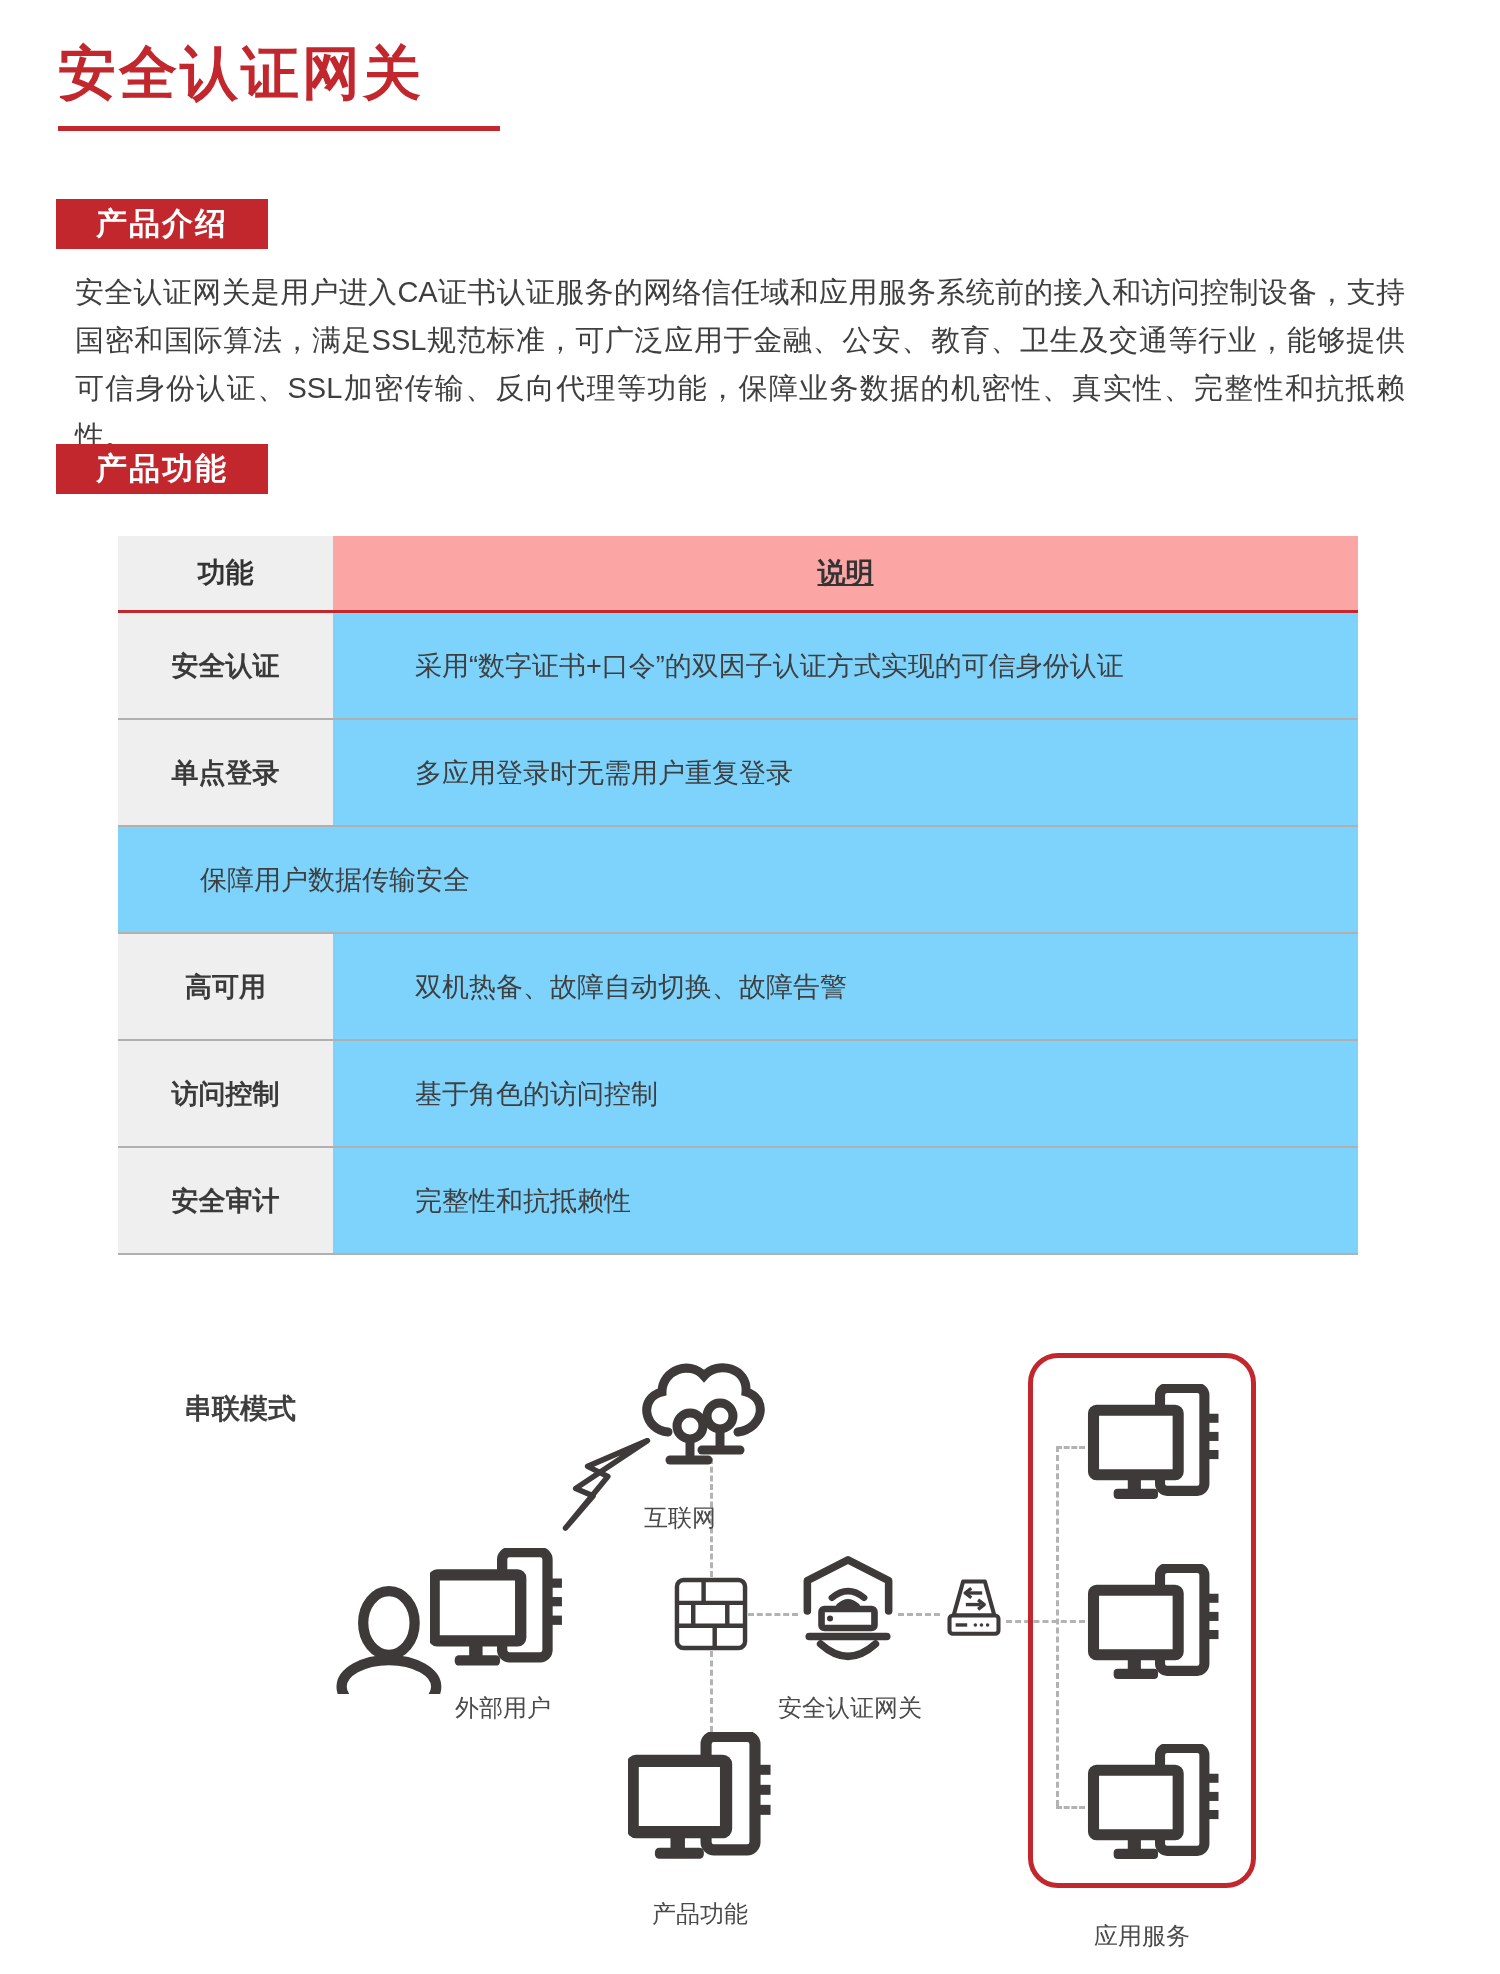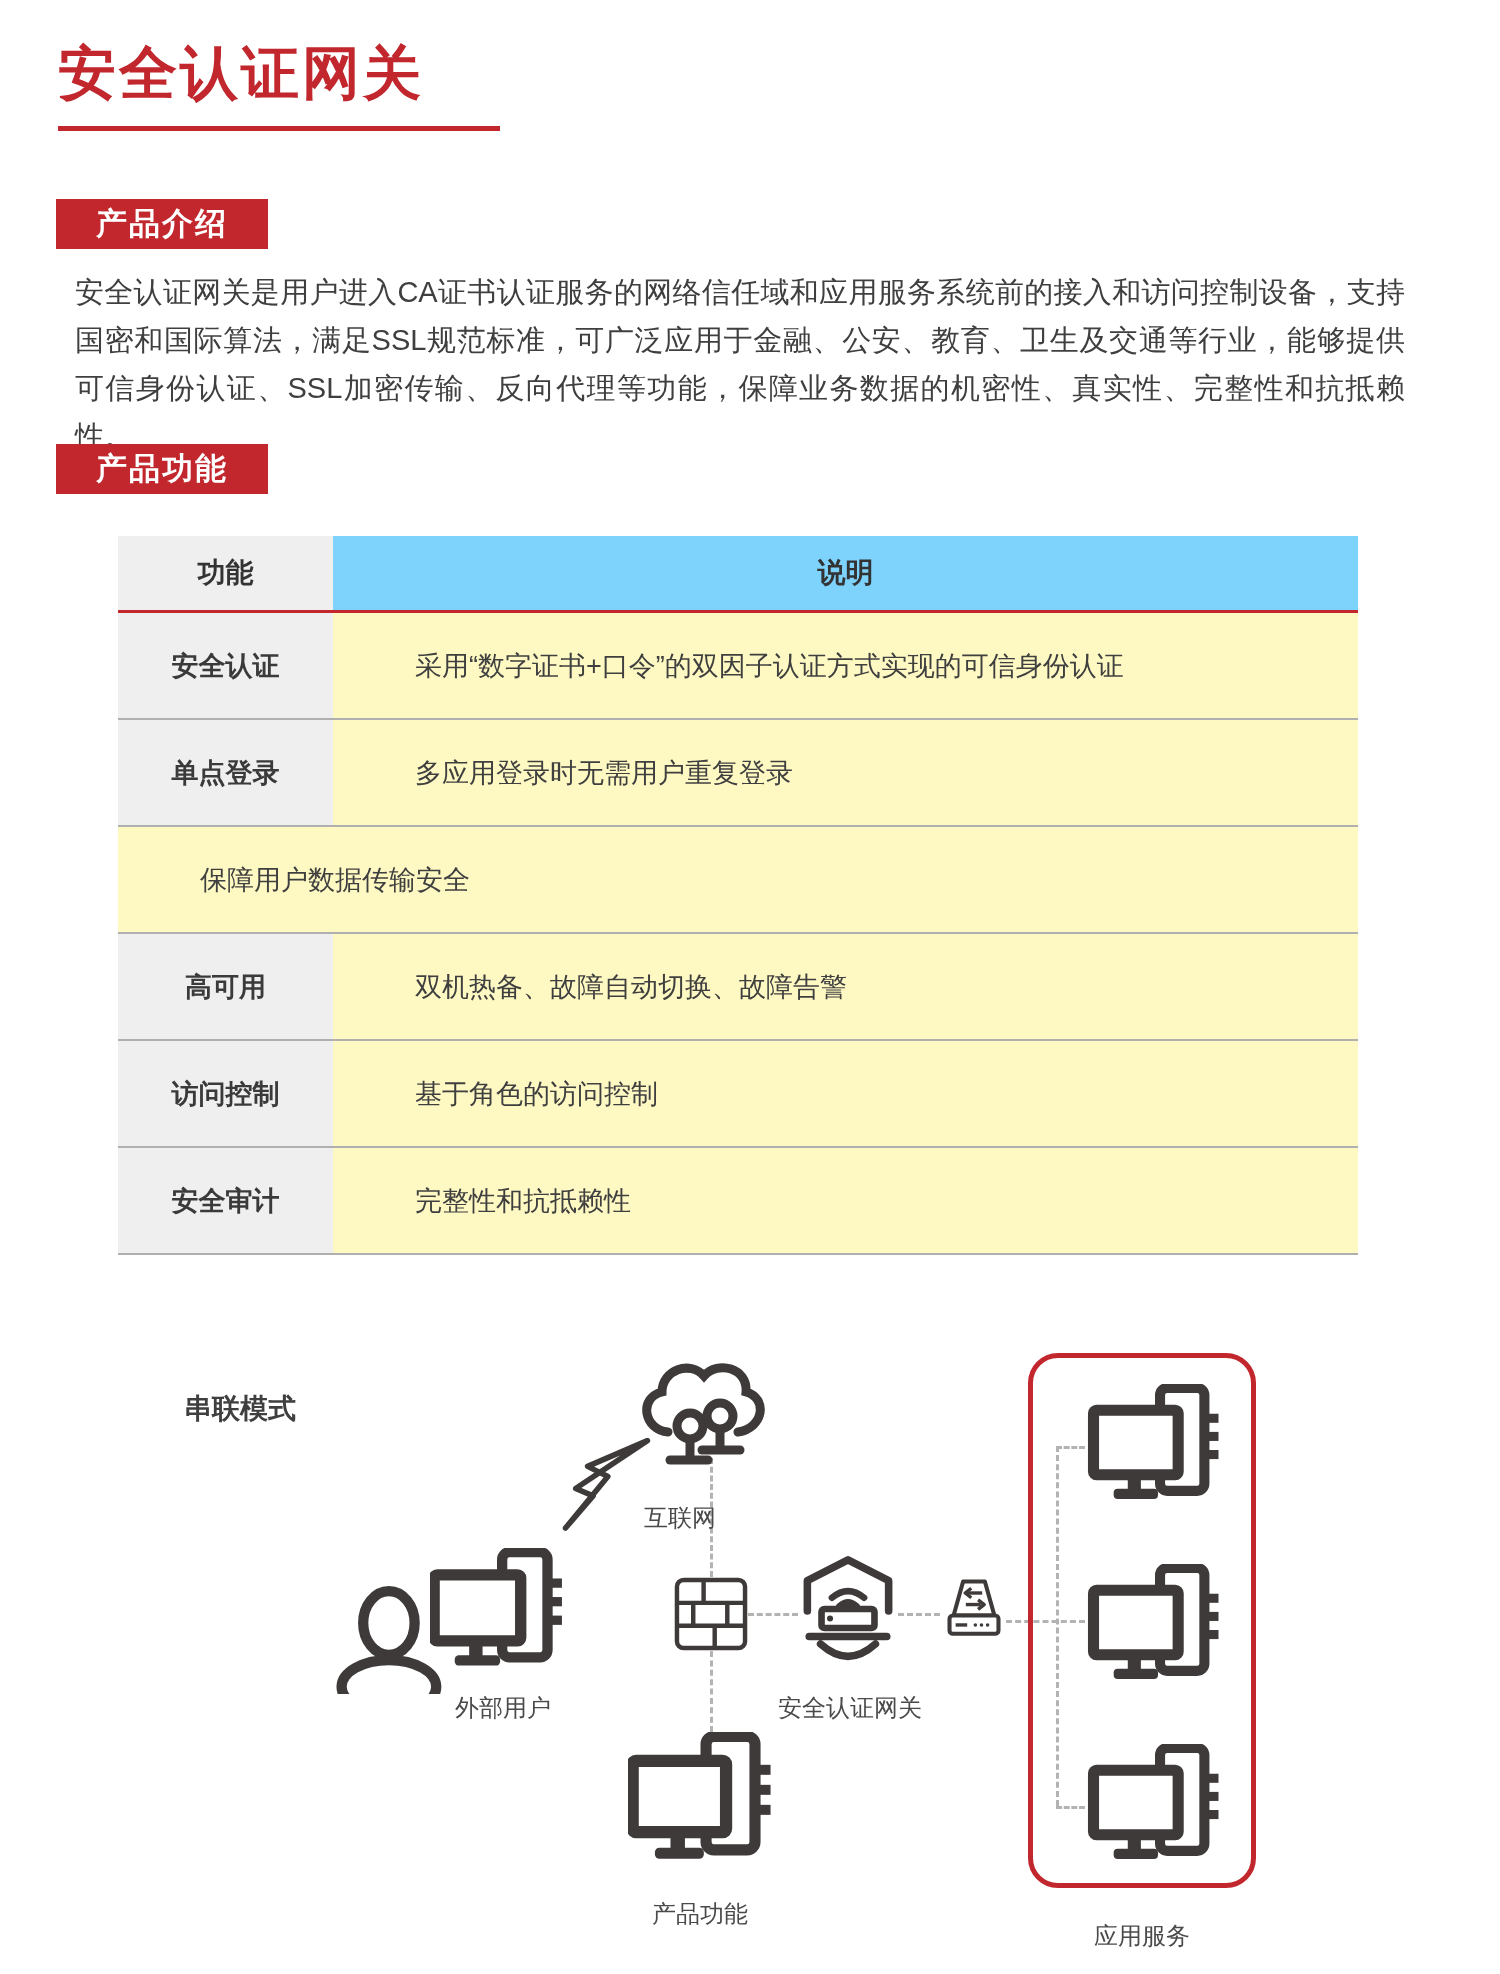--- a/index.html
+++ b/index.html
@@ -22,29 +22,29 @@
   
   .intro-text{position:absolute;left:75px;top:268px;width:1330px;font-size:29px;line-height:48px;
     color:#3f3f3f;text-align:justify;}
 
   
   .ftable{position:absolute;left:118px;top:536px;width:1240px;}
   .frow{display:flex;width:100%;}
   .fhead{height:74px;}
   .fhead .c1{background:#efefef;display:flex;align-items:center;justify-content:center;
     font-size:28px;font-weight:bold;color:#333333;}
-  .fhead .c2{background:#7dd3fc;display:flex;align-items:center;justify-content:center;
-    font-size:28px;font-weight:bold;color:#333333;}
+  .fhead .c2{background:#fca5a5;display:flex;align-items:center;justify-content:center;
+    font-size:28px;font-weight:bold;color:#333333;text-decoration:underline;}
   .red-rule{height:3px;background:#c1272d;width:100%;}
   .fbody{height:105px;border-bottom:2px solid #b0b0b0;}
   .c1{width:215px;flex:0 0 215px;}
   .c2{flex:1;}
   .fbody .c1{background:#efefef;display:flex;align-items:center;justify-content:center;
     font-size:27px;font-weight:bold;color:#3a3a3a;}
-  .fbody .c2{background:#fef9c3;display:flex;align-items:center;padding-left:82px;
+  .fbody .c2{background:#7dd3fc;display:flex;align-items:center;padding-left:82px;
     font-size:27px;color:#3f3f3f;}
 
   
   .mode-label{position:absolute;left:184px;top:1390px;font-size:28px;font-weight:bold;color:#3f3f3f;}
   .node-label{position:absolute;font-size:24px;color:#4a4a4a;text-align:center;}
   .dicon{position:absolute;}
   .dash-v{position:absolute;width:0;border-left:3px dashed #b3b3b3;}
   .dash-h{position:absolute;height:0;border-top:3px dashed #b3b3b3;}
   .red-frame{position:absolute;left:1028px;top:1353px;width:228px;height:535px;
     border:5px solid #c1272d;border-radius:30px;box-sizing:border-box;background:transparent;}

